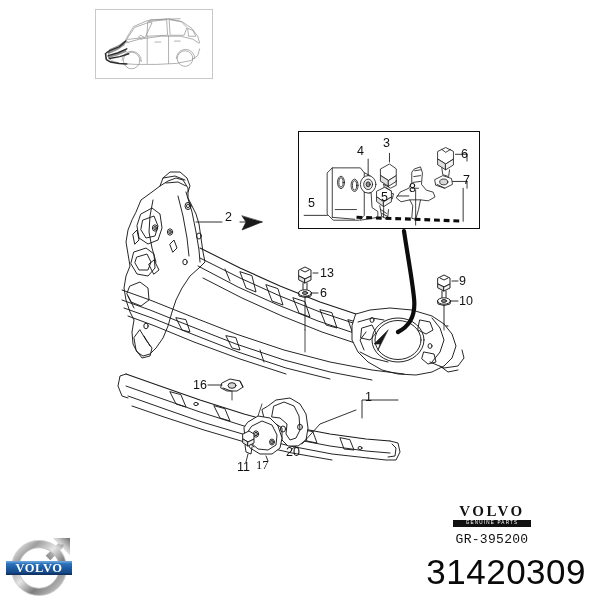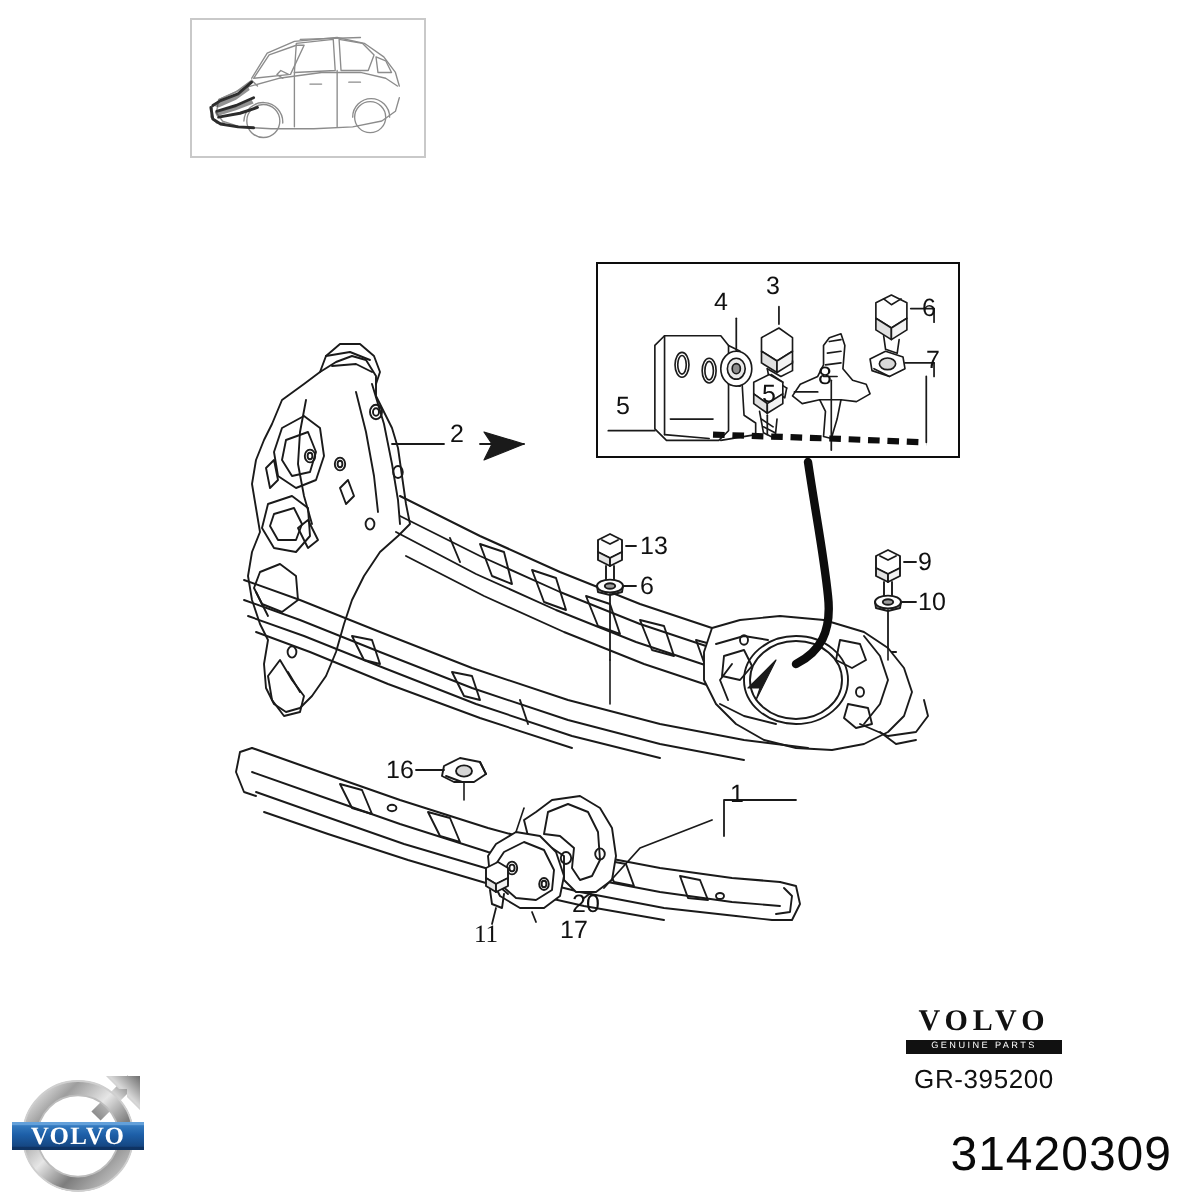--- a/index.html
+++ b/index.html
@@ -36,21 +36,21 @@
     line-height: 1;
     white-space: nowrap;
     user-select: none;
   }
   
   #partnum {
     position: absolute;
     right: 14px;
     bottom: 8px;
     font-family: "Liberation Sans", sans-serif;
-    font-size: 24px;
+    font-size: 35px;
     letter-spacing: 0.5px;
     color: #0a0a0a;
   }
   
   #genuine {
     position: absolute;
     left: 432px;
     top: 504px;
     width: 120px;
     text-align: center;
@@ -72,21 +72,21 @@
     letter-spacing: 1.2px;
     padding: 1px 0 1px 0;
     line-height: 1;
     display: block;
     width: 78px;
     margin-left: auto;
     margin-right: auto;
   }
   #genuine .gp-code {
     margin-top: 5px;
-    font-family: Liberation Sans, sans-serif;
+    font-family: Liberation Mono, monospace;
     font-size: 13px;
     color: #111;
     letter-spacing: 0.3px;
   }
   
   #ironmark {
     position: absolute;
     left: 6px;
     bottom: 2px;
     width: 72px;
@@ -494,26 +494,26 @@
   <div class="callout" style="left:365px; top:391px;">1</div>
   <div class="callout" style="left:225px; top:211px;">2</div>
   <div class="callout" style="left:383px; top:137px;">3</div>
   <div class="callout" style="left:357px; top:145px;">4</div>
   <div class="callout" style="left:381px; top:191px;">5</div>
   <div class="callout" style="left:461px; top:148px;">6</div>
   <div class="callout" style="left:463px; top:174px;">7</div>
   <div class="callout" style="left:409px; top:182px;">8</div>
   <div class="callout" style="left:459px; top:275px;">9</div>
   <div class="callout" style="left:459px; top:295px;">10</div>
-  <div class="callout" style="left:237px; top:461px;font-family:Liberation Serif, serif;">11</div>
+  <div class="callout" style="left:237px; top:461px;">11</div>
   <div class="callout" style="left:308px; top:197px;">5</div>
   <div class="callout" style="left:320px; top:267px;">13</div>
   <div class="callout" style="left:320px; top:287px;">6</div>
   <div class="callout" style="left:193px; top:379px;">16</div>
-  <div class="callout" style="left:280px; top:459px;">17</div>
+  <div class="callout" style="left:256px; top:459px;font-family:Liberation Serif, serif;">17</div>
   <div class="callout" style="left:286px; top:446px;">20</div>
 
   <div id="genuine">
     <div class="gp-word">VOLVO</div>
     <div class="gp-sub">GENUINE PARTS</div>
     <div class="gp-code">GR-395200</div>
   </div>
 
   <svg id="ironmark" viewBox="0 0 72 62">
     <defs>

